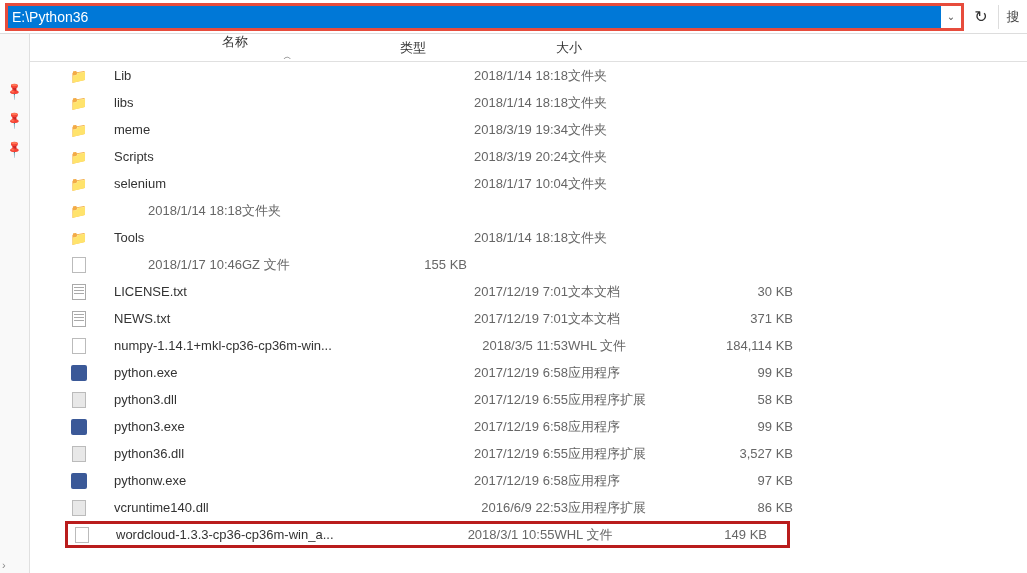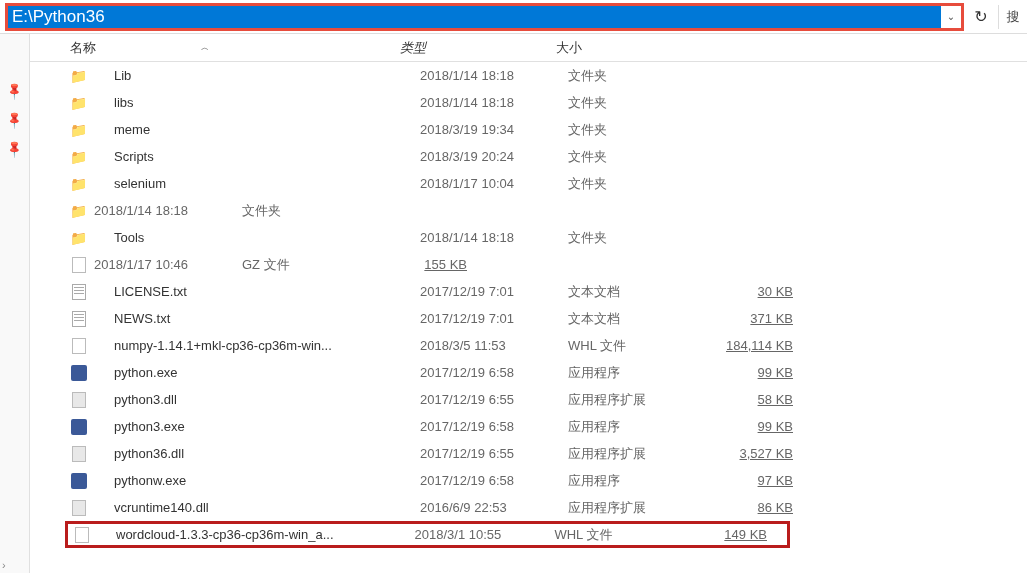--- a/index.html
+++ b/index.html
@@ -33,21 +33,21 @@
     }
     .address-bar-inner {
       flex: 1;
       background: #0078d7;
       height: 22px;
       display: flex;
       align-items: center;
       padding: 0 4px;
       margin: 0;
       color: white;
-      font-size: 17px;
+      font-size: 14px;
     }
     .dropdown-arrow {
       width: 20px;
       height: 22px;
       display: flex;
       align-items: center;
       justify-content: center;
       color: #555;
       font-size: 10px;
       cursor: pointer;
@@ -104,32 +104,32 @@
       padding-left: 40px;
       height: 28px;
       align-items: center;
       font-size: 13px;
       color: #333;
     }
     .col-name {
       width: 330px;
       display: flex;
       align-items: center;
+      flex-direction: column;
     }
     .sort-indicator {
       margin-left: 105px;
       font-size: 8px;
       color: #555;
     }
     .col-date {
       width: 148px;
     }
     .col-type {
       width: 145px;
-      font-style: italic;
     }
     .col-size {
       width: 100px;
       margin-left: 11px;
     }
     .file-list {
       flex: 1;
       overflow-y: auto;
     }
     .file-row {
@@ -198,31 +198,31 @@
     .file-name {
       width: 306px;
       margin-left: 20px;
     }
     .highlighted .file-name {
       width: 316px;
     }
     .file-date {
       width: 148px;
       color: #666;
+      text-align: right;
     }
     .file-type {
       width: 145px;
       color: #666;
     }
     .file-size {
       width: 100px;
       text-align: right;
       color: #666;
       padding-right: 20px;
-      text-decoration: underline;
     }
     .chevron {
       position: absolute;
       left: 2px;
       bottom: 2px;
       font-size: 11px;
       color: #888;
     }
   </style>
 </head>

